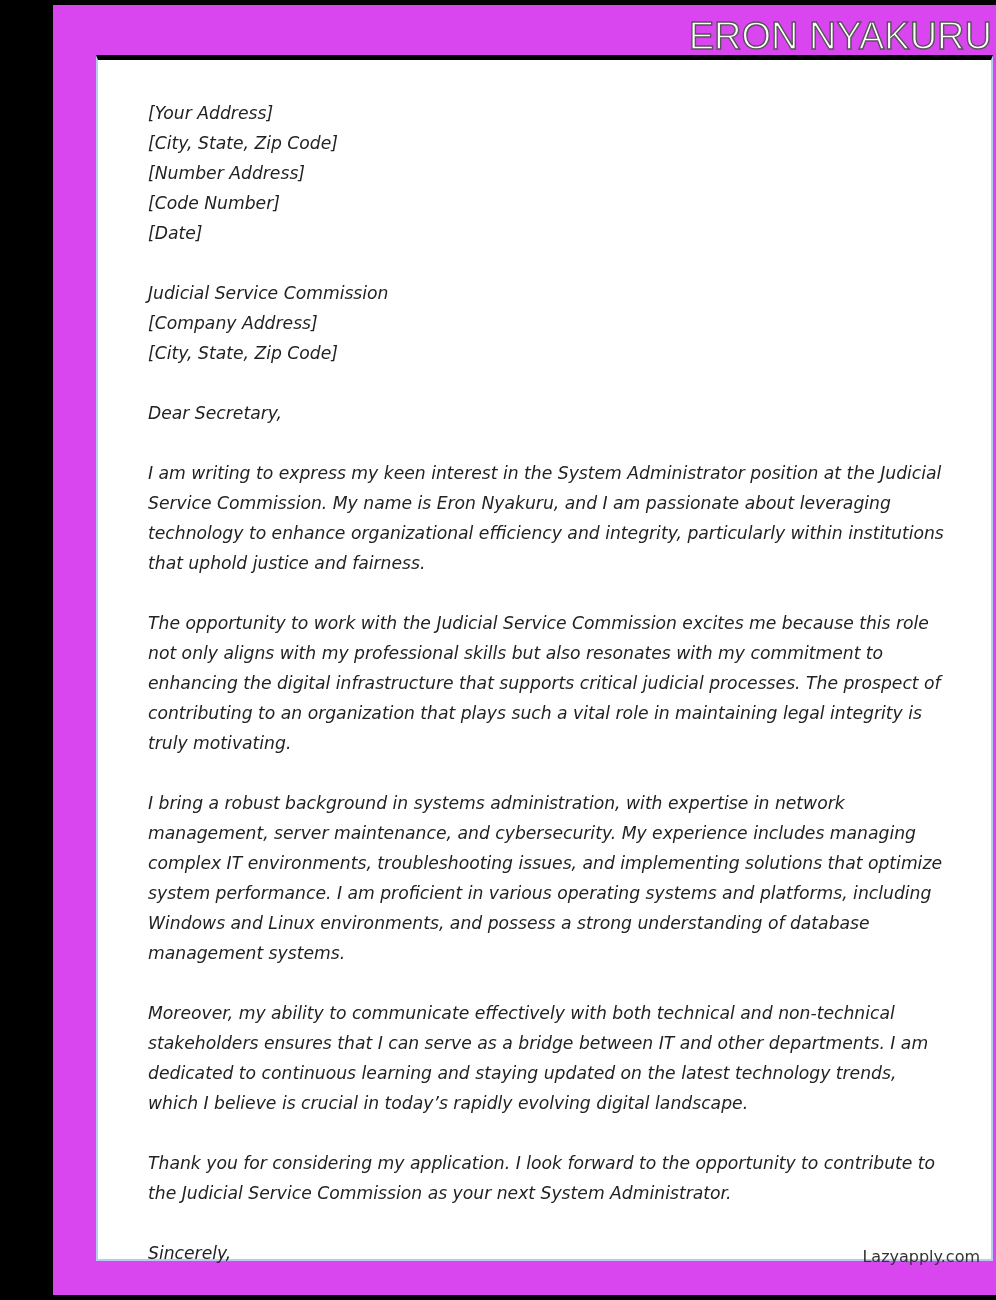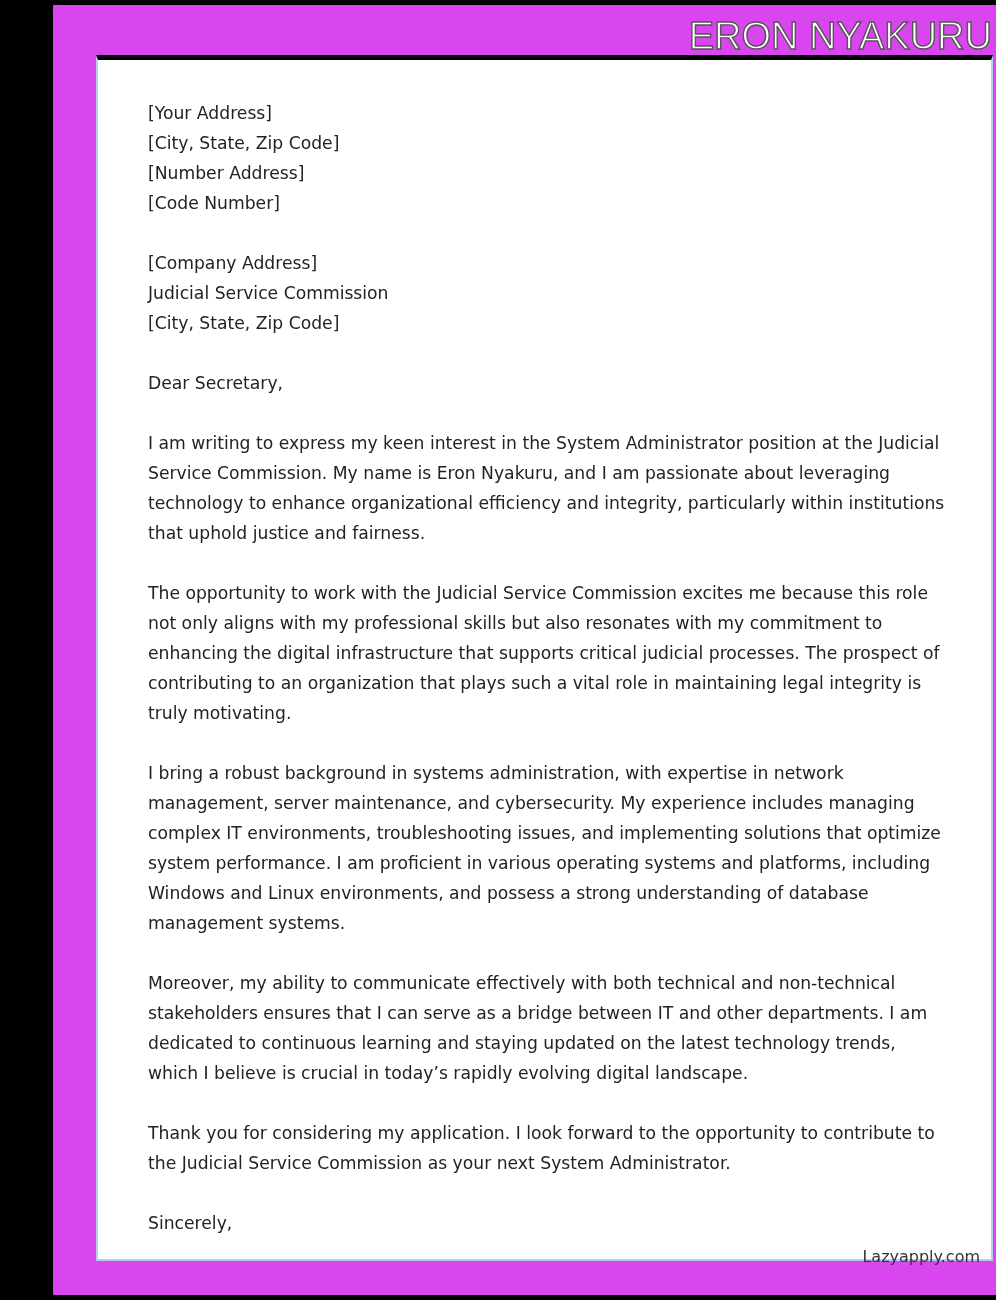--- a/index.html
+++ b/index.html
@@ -32,45 +32,46 @@
     border-right: 2px solid #b7ccef;
     border-bottom: 2px solid #b7ccef;
     box-sizing: border-box;
   }
   .body-text {
     position: absolute; left: 95px; top: 93px;
     width: 800px;
     font-family: "DejaVu Sans", sans-serif;
     font-size: 17.2px; line-height: 30px; color: #222;
   }
-  .body-text p { margin: 0 0 30px 0; }
+  .body-text p { margin: 0 0 30px 0; font-style: italic; }
   .body-text .line { display: block; }
   .footer-mark {
     position: absolute; right: 59px; top: 1242px;
     font-family: "DejaVu Sans", sans-serif;
     font-size: 16px; color: #333;
   }
 </style>
 </head>
 <body>
 
 <div class="frame">
   <div class="name">ERON NYAKURU</div>
   <div class="paper"></div>
 
   <div class="body-text">
     <p>
       <span class="line">[Your Address]</span>
       <span class="line">[City, State, Zip Code]</span>
       <span class="line">[Number Address]</span>
       <span class="line">[Code Number]</span>
+      <span class="line">[Date]</span>
     </p>
     <p>
+      <span class="line">Judicial Service Commission</span>
       <span class="line">[Company Address]</span>
-      <span class="line">Judicial Service Commission</span>
       <span class="line">[City, State, Zip Code]</span>
     </p>
     <p>Dear Secretary,</p>
     <p>I am writing to express my keen interest in the System Administrator position at the Judicial Service Commission. My name is Eron Nyakuru, and I am passionate about leveraging technology to enhance organizational efficiency and integrity, particularly within institutions that uphold justice and fairness.</p>
     <p>The opportunity to work with the Judicial Service Commission excites me because this role not only aligns with my professional skills but also resonates with my commitment to enhancing the digital infrastructure that supports critical judicial processes. The prospect of contributing to an organization that plays such a vital role in maintaining legal integrity is truly motivating.</p>
     <p>I bring a robust background in systems administration, with expertise in network management, server maintenance, and cybersecurity. My experience includes managing complex IT environments, troubleshooting issues, and implementing solutions that optimize system performance. I am proficient in various operating systems and platforms, including Windows and Linux environments, and possess a strong understanding of database management systems.</p>
     <p>Moreover, my ability to communicate effectively with both technical and non-technical stakeholders ensures that I can serve as a bridge between IT and other departments. I am dedicated to continuous learning and staying updated on the latest technology trends, which I believe is crucial in today’s rapidly evolving digital landscape.</p>
     <p>Thank you for considering my application. I look forward to the opportunity to contribute to the Judicial Service Commission as your next System Administrator.</p>
     <p>Sincerely,</p>
   </div>

